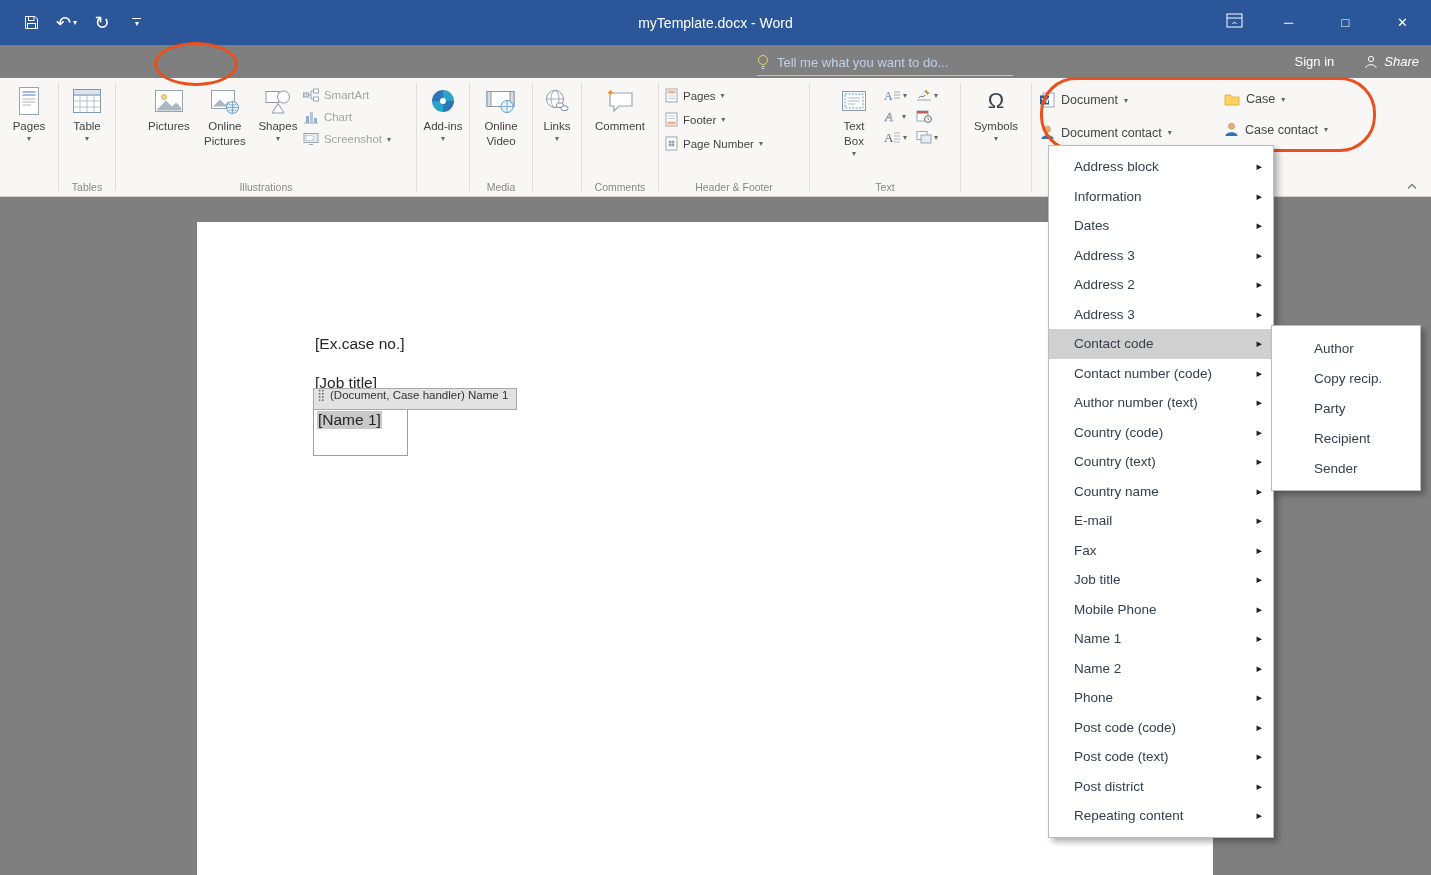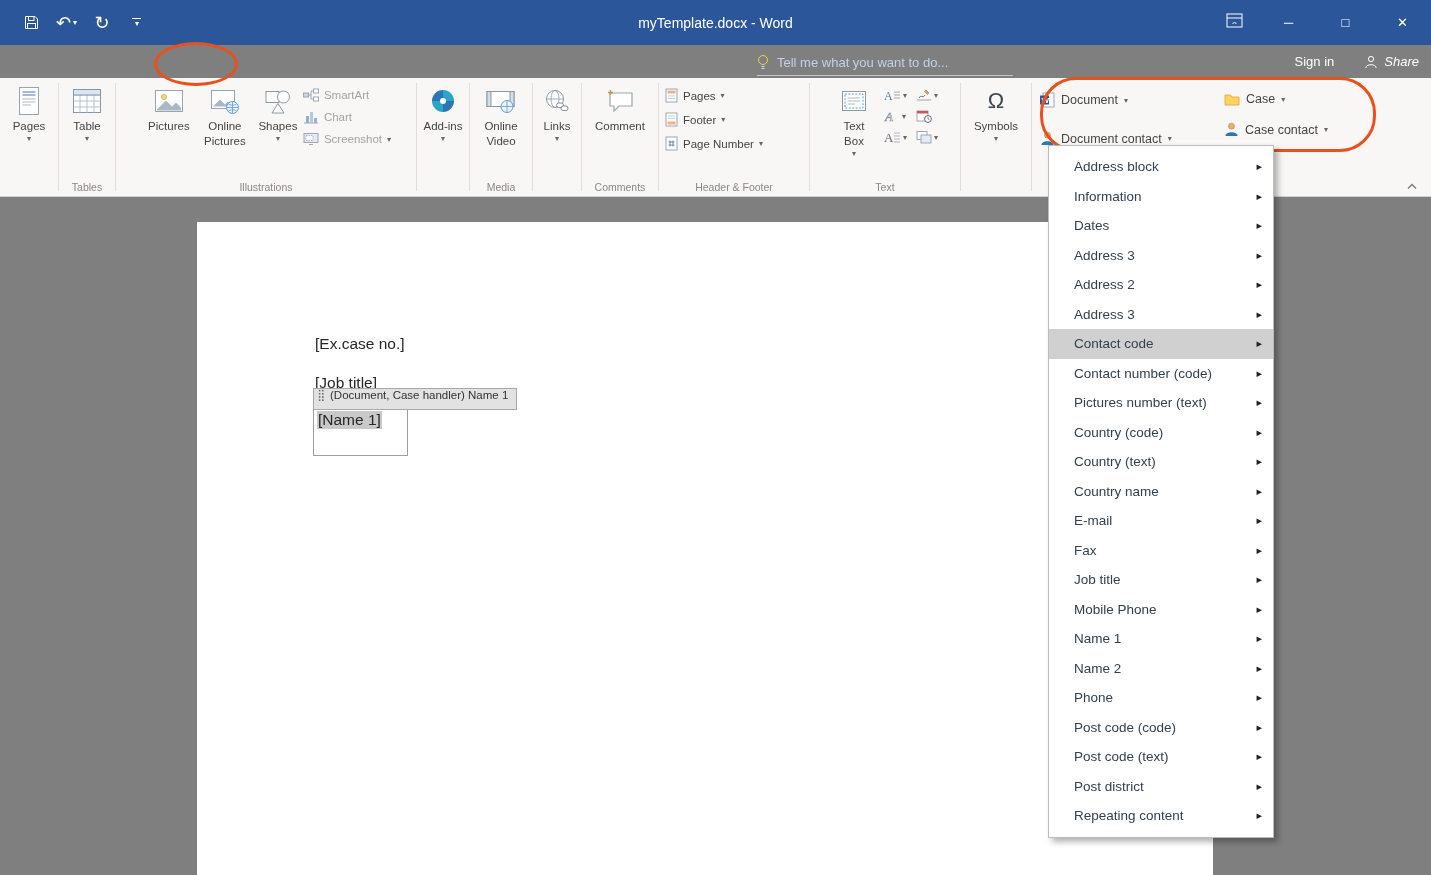--- a/index.html
+++ b/index.html
@@ -407,21 +407,21 @@
       <div class="custom-gc">
         <div class="menubtn" style="left:8px;top:12px">
           <svg width="15" height="16" viewBox="0 0 15 16">
               <rect x="3" y="1" width="11" height="14" fill="#fff" stroke="#9aa7b4"></rect>
               <rect x="0" y="3.5" width="9" height="9" fill="#2b579a"></rect>
               <text x="1.5" y="10.8" font-size="8" fill="#fff" font-family="Liberation Sans, sans-serif" font-weight="bold">W</text>
             </svg>
           <span class="lbl">Document</span>
           <span class="dd">▾</span>
         </div>
-        <div class="menubtn" style="left:8px;top:51px">
+        <div class="menubtn" style="left:8px;top:45px">
           <svg width="15" height="15" viewBox="0 0 15 15">
               <circle cx="7.5" cy="4.2" r="3" fill="#e8b06b" stroke="#b07c3c" stroke-width=".5"></circle>
               <path d="M1.5 14 C1.5 9 13.5 9 13.5 14 Z" fill="#2e75b6"></path>
             </svg>
           <span class="lbl">Document contact</span>
           <span class="dd">▾</span>
         </div>
         <div class="menubtn" style="left:192px;top:12px">
           <svg width="16" height="14" viewBox="0 0 16 14">
               <path d="M1 3 H6.5 L8 5 H15 V13 H1 Z" fill="#ffd262" stroke="#d9a72c" stroke-width=".8"></path>
@@ -486,21 +486,21 @@
       </div>
     <div class="mi hl">
         <span>Contact code</span>
         <span class="arrow">▸</span>
       </div>
     <div class="mi">
         <span>Contact number (code)</span>
         <span class="arrow">▸</span>
       </div>
     <div class="mi">
-        <span>Pictures number (text)</span>
+        <span>Author number (text)</span>
         <span class="arrow">▸</span>
       </div>
     <div class="mi">
         <span>Country (code)</span>
         <span class="arrow">▸</span>
       </div>
     <div class="mi">
         <span>Country (text)</span>
         <span class="arrow">▸</span>
       </div>
@@ -547,17 +547,24 @@
     <div class="mi">
         <span>Post district</span>
         <span class="arrow">▸</span>
       </div>
     <div class="mi">
         <span>Repeating content</span>
         <span class="arrow">▸</span>
       </div>
   </div>
 
+  <div class="submenu">
+    <div class="smi">Author</div>
+    <div class="smi">Copy recip.</div>
+    <div class="smi">Party</div>
+    <div class="smi">Recipient</div>
+    <div class="smi">Sender</div>
+  </div>
 
   <div class="ann insert"></div>
   <div class="ann custom"></div>
 
 </div>
 
 </body></html>

